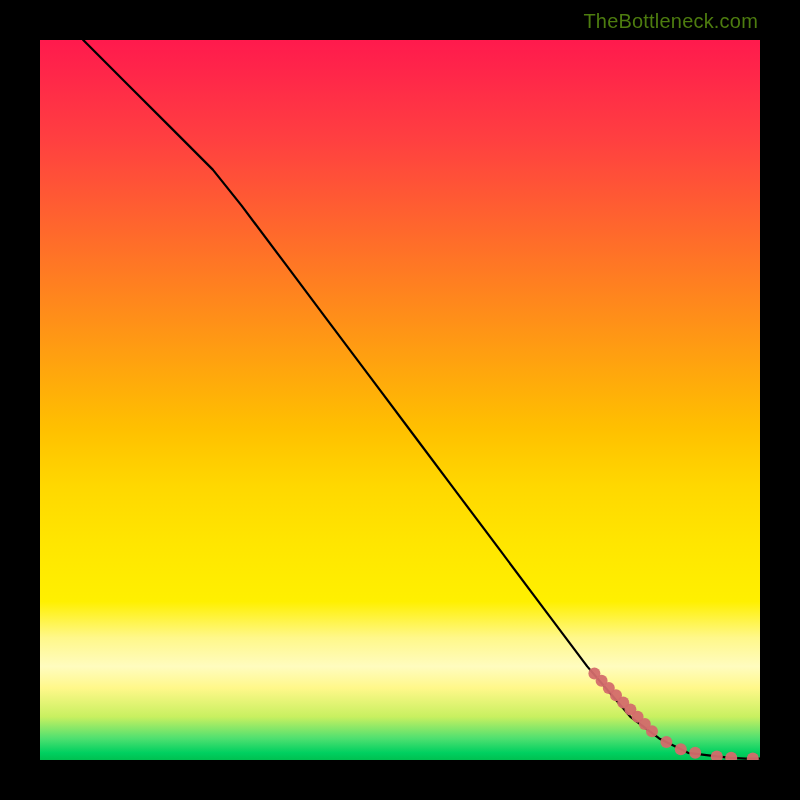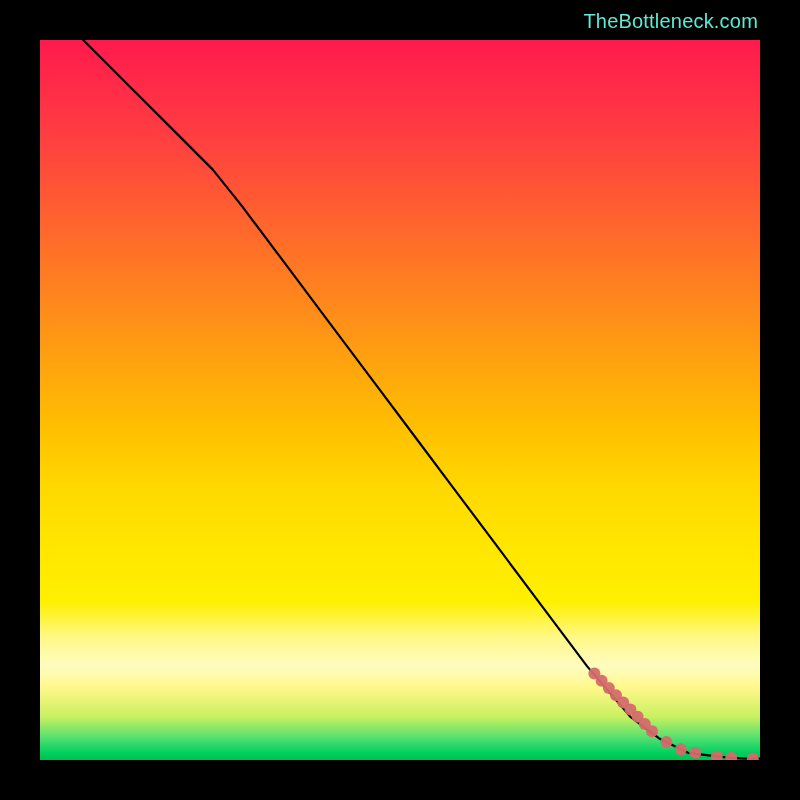--- a/index.html
+++ b/index.html
@@ -42,21 +42,21 @@
       #c8f060 94%,
       #4fe070 97%,
       #00d060 99%,
       #00c050 100%
     );
   }
   .watermark {
     position: absolute;
     top: 10px;
     right: 42px;
-    color: #5eead4;
+    color: #4d7c0f;
     font-size: 20px;
     font-weight: 500;
     letter-spacing: 0.2px;
   }
   svg.overlay {
     position: absolute;
     left: 0;
     top: 0;
     width: 720px;
     height: 720px;

